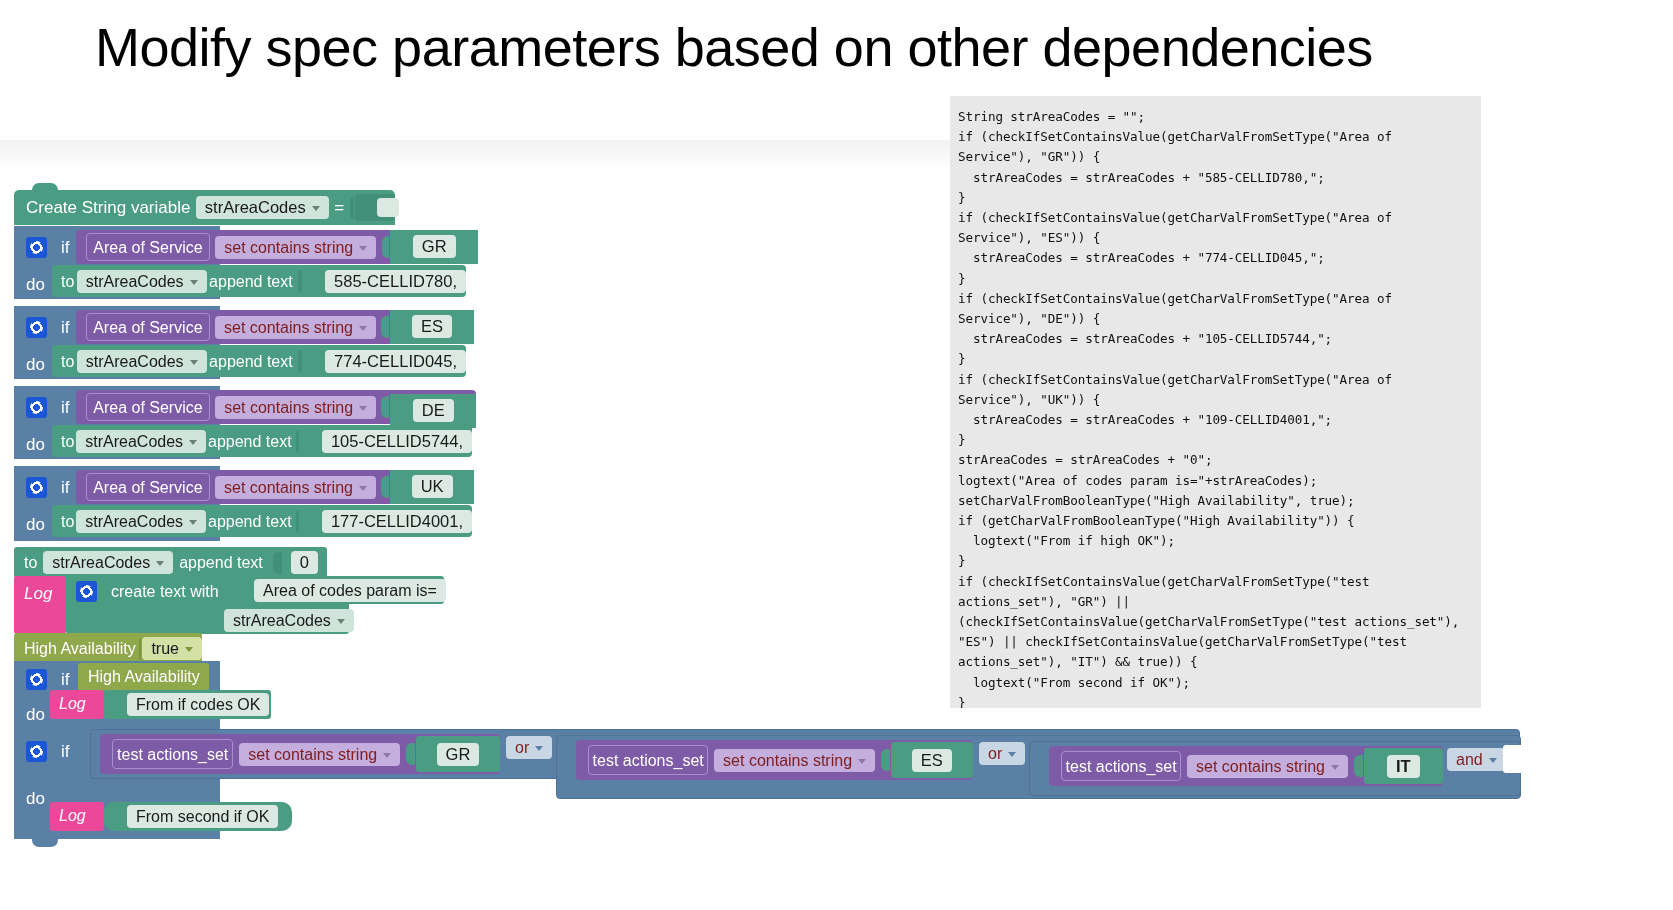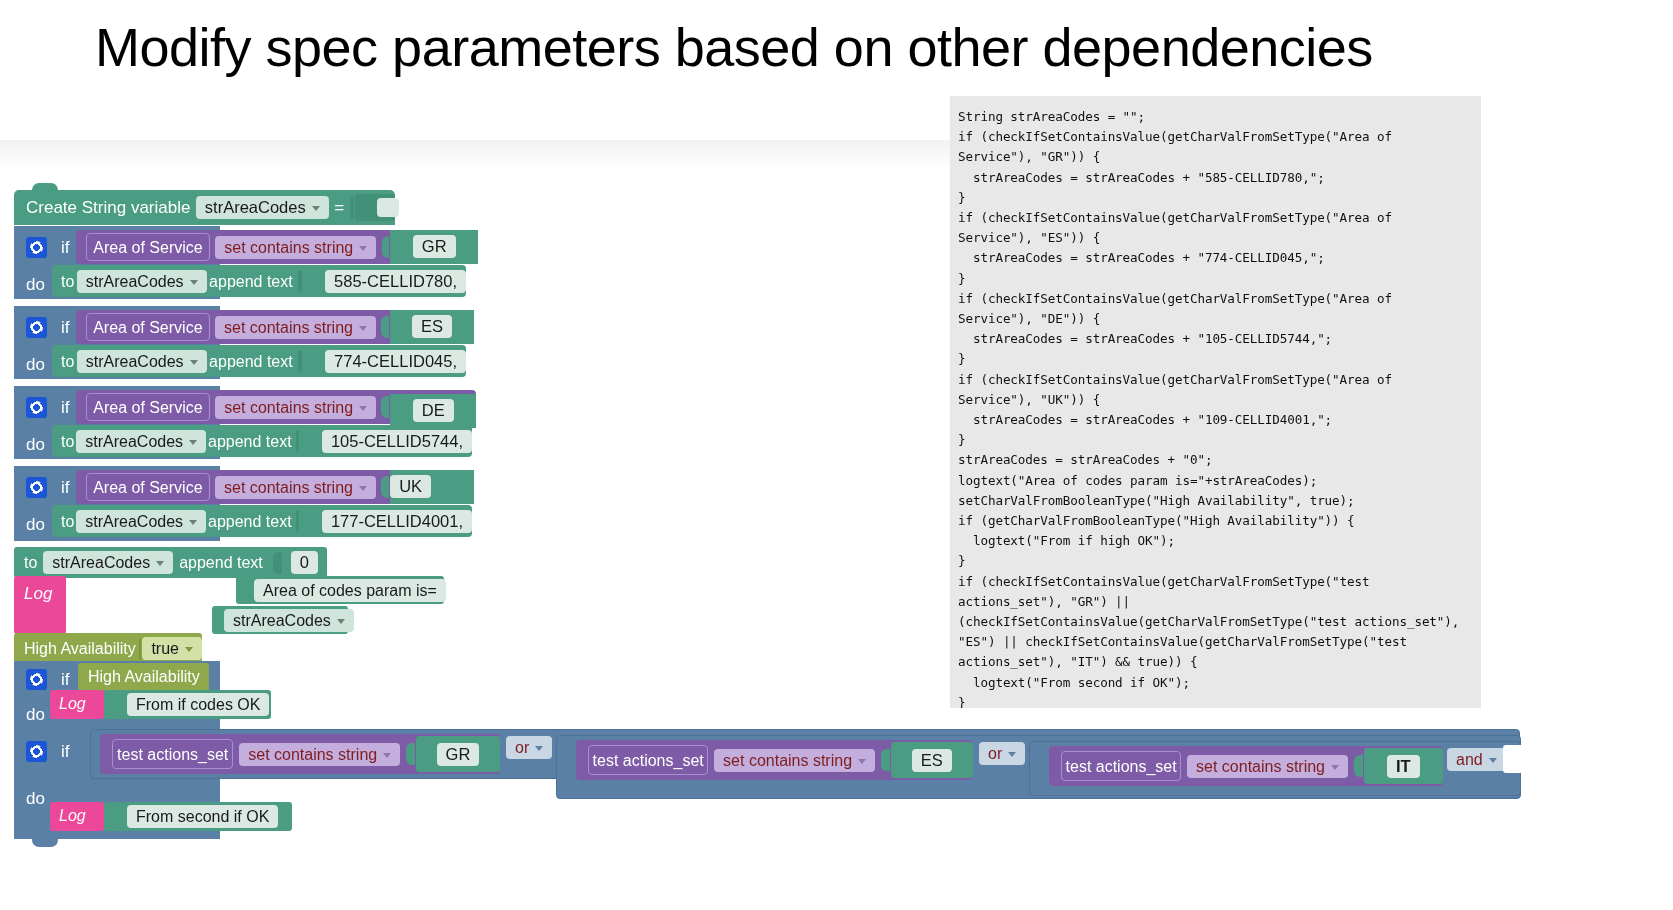--- a/index.html
+++ b/index.html
@@ -309,21 +309,21 @@
     <div class="row" style="padding-left:10px;">
       <span class="blk c-logic" style="position:relative;width:140px;height:28px;border:1px solid #a98fd0;border-radius:4px;text-align:center;">
         <span class="lbl" style="line-height:28px;display:block;font-size:16px;">Area of Service</span>
       </span>
       <span class="gap6"></span>
       <span class="chip chip-purp" style="font-size:16px;">
         <span>set contains string</span><i class="caret caret-w"></i>
       </span>
       <span class="gap6"></span>
       <span class="tab-left c-var"></span>
-      <span class="blk c-var" style="position:relative;width:95px;height:34px;">
+      <span class="blk c-var" style="position:relative;width:95px;height:34px;text-align:center;">
         <span class="chip chip-plain" style="margin-top:5px;">UK</span>
       </span>
     </div>
   </div>
   <div class="blk c-var" style="left:52px;top:505px;width:420px;height:32px;border-radius:4px;">
     <div class="row" style="padding-left:9px;">
       <span class="lbl" style="font-size:16px;">to</span>
       <span class="gap6"></span>
       <span class="chip chip-lt" style="font-size:16px;">
         <span>strAreaCodes</span><i class="caret"></i>
@@ -346,20 +346,27 @@
       <span class="gap6"></span>
       <span class="lbl" style="font-size:16px;">append text</span>
       <span class="gap10"></span>
       <span class="tab-left c-var-dk"></span>
       <span class="chip chip-plain" style="margin-left:8px;">0</span>
     </div>
   </div>
 
   <div class="blk c-log" style="left:14px;top:576px;width:52px;height:58px;border-radius:3px;">
     <span class="lbl" style="position:absolute;left:10px;top:8px;">Log</span>
+  </div>
+  <div class="blk c-var" style="left:66px;top:576px;width:283px;height:58px;border-radius:3px;">
+    <div class="row" style="height:30px;padding-left:10px;">
+      <span class="gear"></span>
+      <span class="gap14"></span>
+      <span class="lbl" style="font-size:16px;">create text with</span>
+    </div>
   </div>
   <div class="blk c-var" style="left:236px;top:576px;width:208px;height:28px;border-radius:3px;">
     <span class="chip chip-plain" style="position:absolute;left:18px;top:3px;font-size:16px;">Area of codes param is=</span>
   </div>
   <div class="blk c-var" style="left:212px;top:606px;width:135px;height:28px;border-radius:3px;"></div>
   <div class="blk c-var" style="left:218px;top:606px;width:130px;height:28px;border-radius:3px;">
     <span class="chip chip-lt" style="position:absolute;left:6px;top:3px;font-size:16px;">
       <span>strAreaCodes</span><i class="caret"></i>
     </span>
   </div>
@@ -468,17 +475,17 @@
     </div>
   </div>
   <div class="chip chip-purp" style="position:absolute;left:1447px;top:748px;background:#c9d6e4;font-size:16px;">
     <span>and</span><i class="caret" style="border-top-color:#5b80a5;"></i>
   </div>
   <div class="blk" style="left:1503px;top:745px;width:22px;height:28px;background:#ffffff;border-radius:3px;"></div>
 
   <div class="blk c-log" style="left:50px;top:802px;width:54px;height:29px;border-radius:3px;">
     <span class="lbl" style="position:absolute;left:9px;top:4px;font-size:16px;">Log</span>
   </div>
-  <div class="blk c-var" style="left:104px;top:802px;width:188px;height:29px;border-radius:3px;">
+  <div class="blk c-var" style="left:104px;top:802px;width:188px;height:29px;border-radius:10px;">
     <span class="chip chip-plain" style="position:absolute;left:23px;top:3px;font-size:16px;">From second if OK</span>
   </div>
 
 </div>
 
 </body></html>

